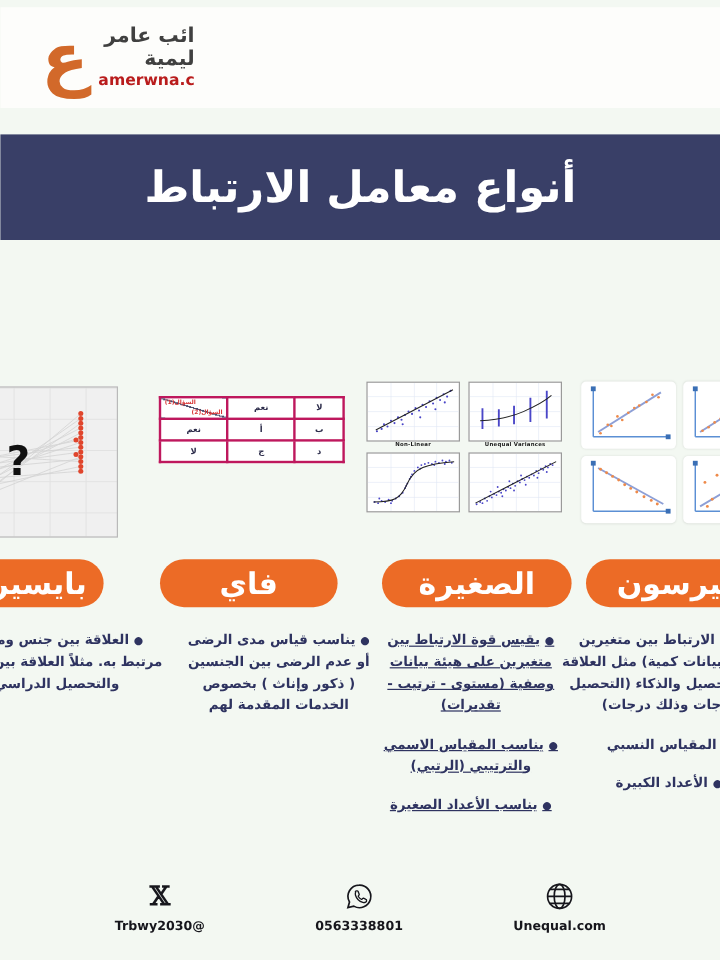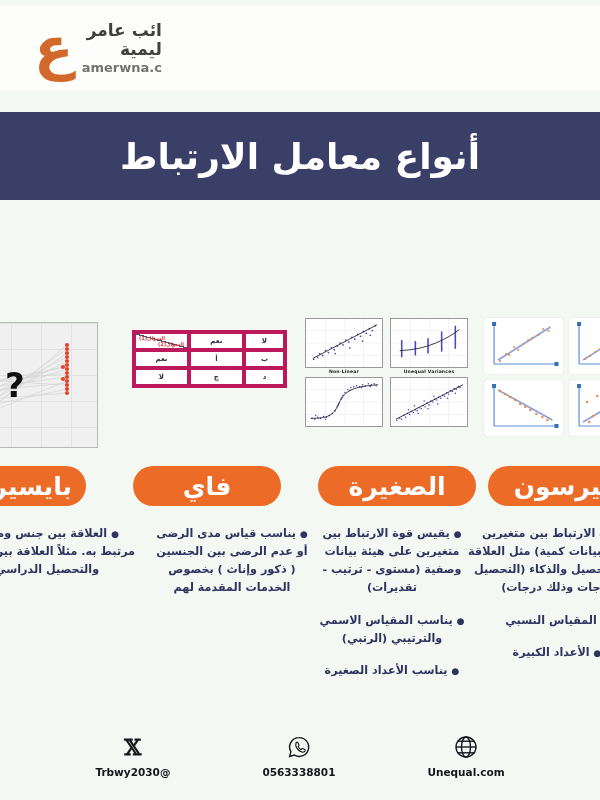--- a/index.html
+++ b/index.html
@@ -21,21 +21,21 @@
   }
   .logo {
     display: flex; align-items: center; gap: 8px;
     transform: translateX(34px);
   }
   .logo-text { text-align: right; line-height: 1.12; }
   .logo-l1, .logo-l2 {
     color: #404040; font-weight: 700; font-size: 17px; letter-spacing: .5px;
     white-space: nowrap;
   }
-  .logo-url { color: #737373; font-weight: 700; font-size: 13px; white-space: nowrap; margin-top: 2px; }
+  .logo-url { color: #b91c1c; font-weight: 700; font-size: 13px; white-space: nowrap; margin-top: 2px; }
   .logo-mark {
     color: #d2692a; font-size: 58px; font-weight: 700; line-height: .9;
     font-family: "DejaVu Sans", sans-serif;
   }
 
   
   .banner {
     position: absolute; top: 112px; left: 0; width: 600px; height: 88px;
     background: #393f67;
     display: flex; align-items: center; justify-content: center;
@@ -70,21 +70,21 @@
     font-size: 34px; font-weight: 700; color: #111;
   }
 
   
   .ct-wrap { margin-top: 30px; }
   .ct {
     border-collapse: collapse; width: 155px; background: #ffffff;
     font-size: 7px; color: #2c2c4a;
   }
   .ct td {
-    border: 4px solid #be185d; height: 18px; text-align: center;
+    border: 2px solid #be185d; height: 18px; text-align: center;
     font-weight: 700; padding: 0 2px;
   }
   .ct .corner {
     position: relative; background:
       linear-gradient(to top right, transparent calc(50% - .6px), #4a4a6a calc(50% - .6px), #4a4a6a calc(50% + .6px), transparent calc(50% + .6px));
   }
   .ct .corner span { position: absolute; color: #d93636; font-size: 5px; font-weight: 700; }
   .ct .corner .q1 { top: 1px; left: 3px; }
   .ct .corner .q2 { bottom: 1px; right: 3px; }
 
@@ -117,21 +117,21 @@
   .p1 { left: -62px;  width: 148px; }
   .p2 { left: 133px; width: 148px; }
   .p3 { left: 318px; width: 158px; }
   .p4 { left: 488px; width: 148px; }
 
   
   .cols { position: absolute; top: 525px; left: 0; width: 600px; height: 190px; }
   .col { position: absolute; top: 0; color: #2e3360; font-size: 11.2px; font-weight: 700; line-height: 1.62; }
   .k1 { left: -42px;  width: 178px; text-align: center; }
   .k2 { left: 156px; width: 152px; text-align: center; }
-  .k3 { left: 318px; width: 148px; text-align: center; }
+  .k3 { left: 318px; width: 148px; text-align: center; text-decoration: underline; }
   .k4 { left: 468px; width: 178px; text-align: center; }
   .bullet-item { margin-bottom: 14px; position: relative; }
   .bullet-item::before {
     content: "\25CF"; color: #2e3360; font-size: 9px;
     margin-left: 4px;
   }
 
   
   .footer {
     position: absolute; bottom: 14px; left: 0; width: 600px; height: 60px;

